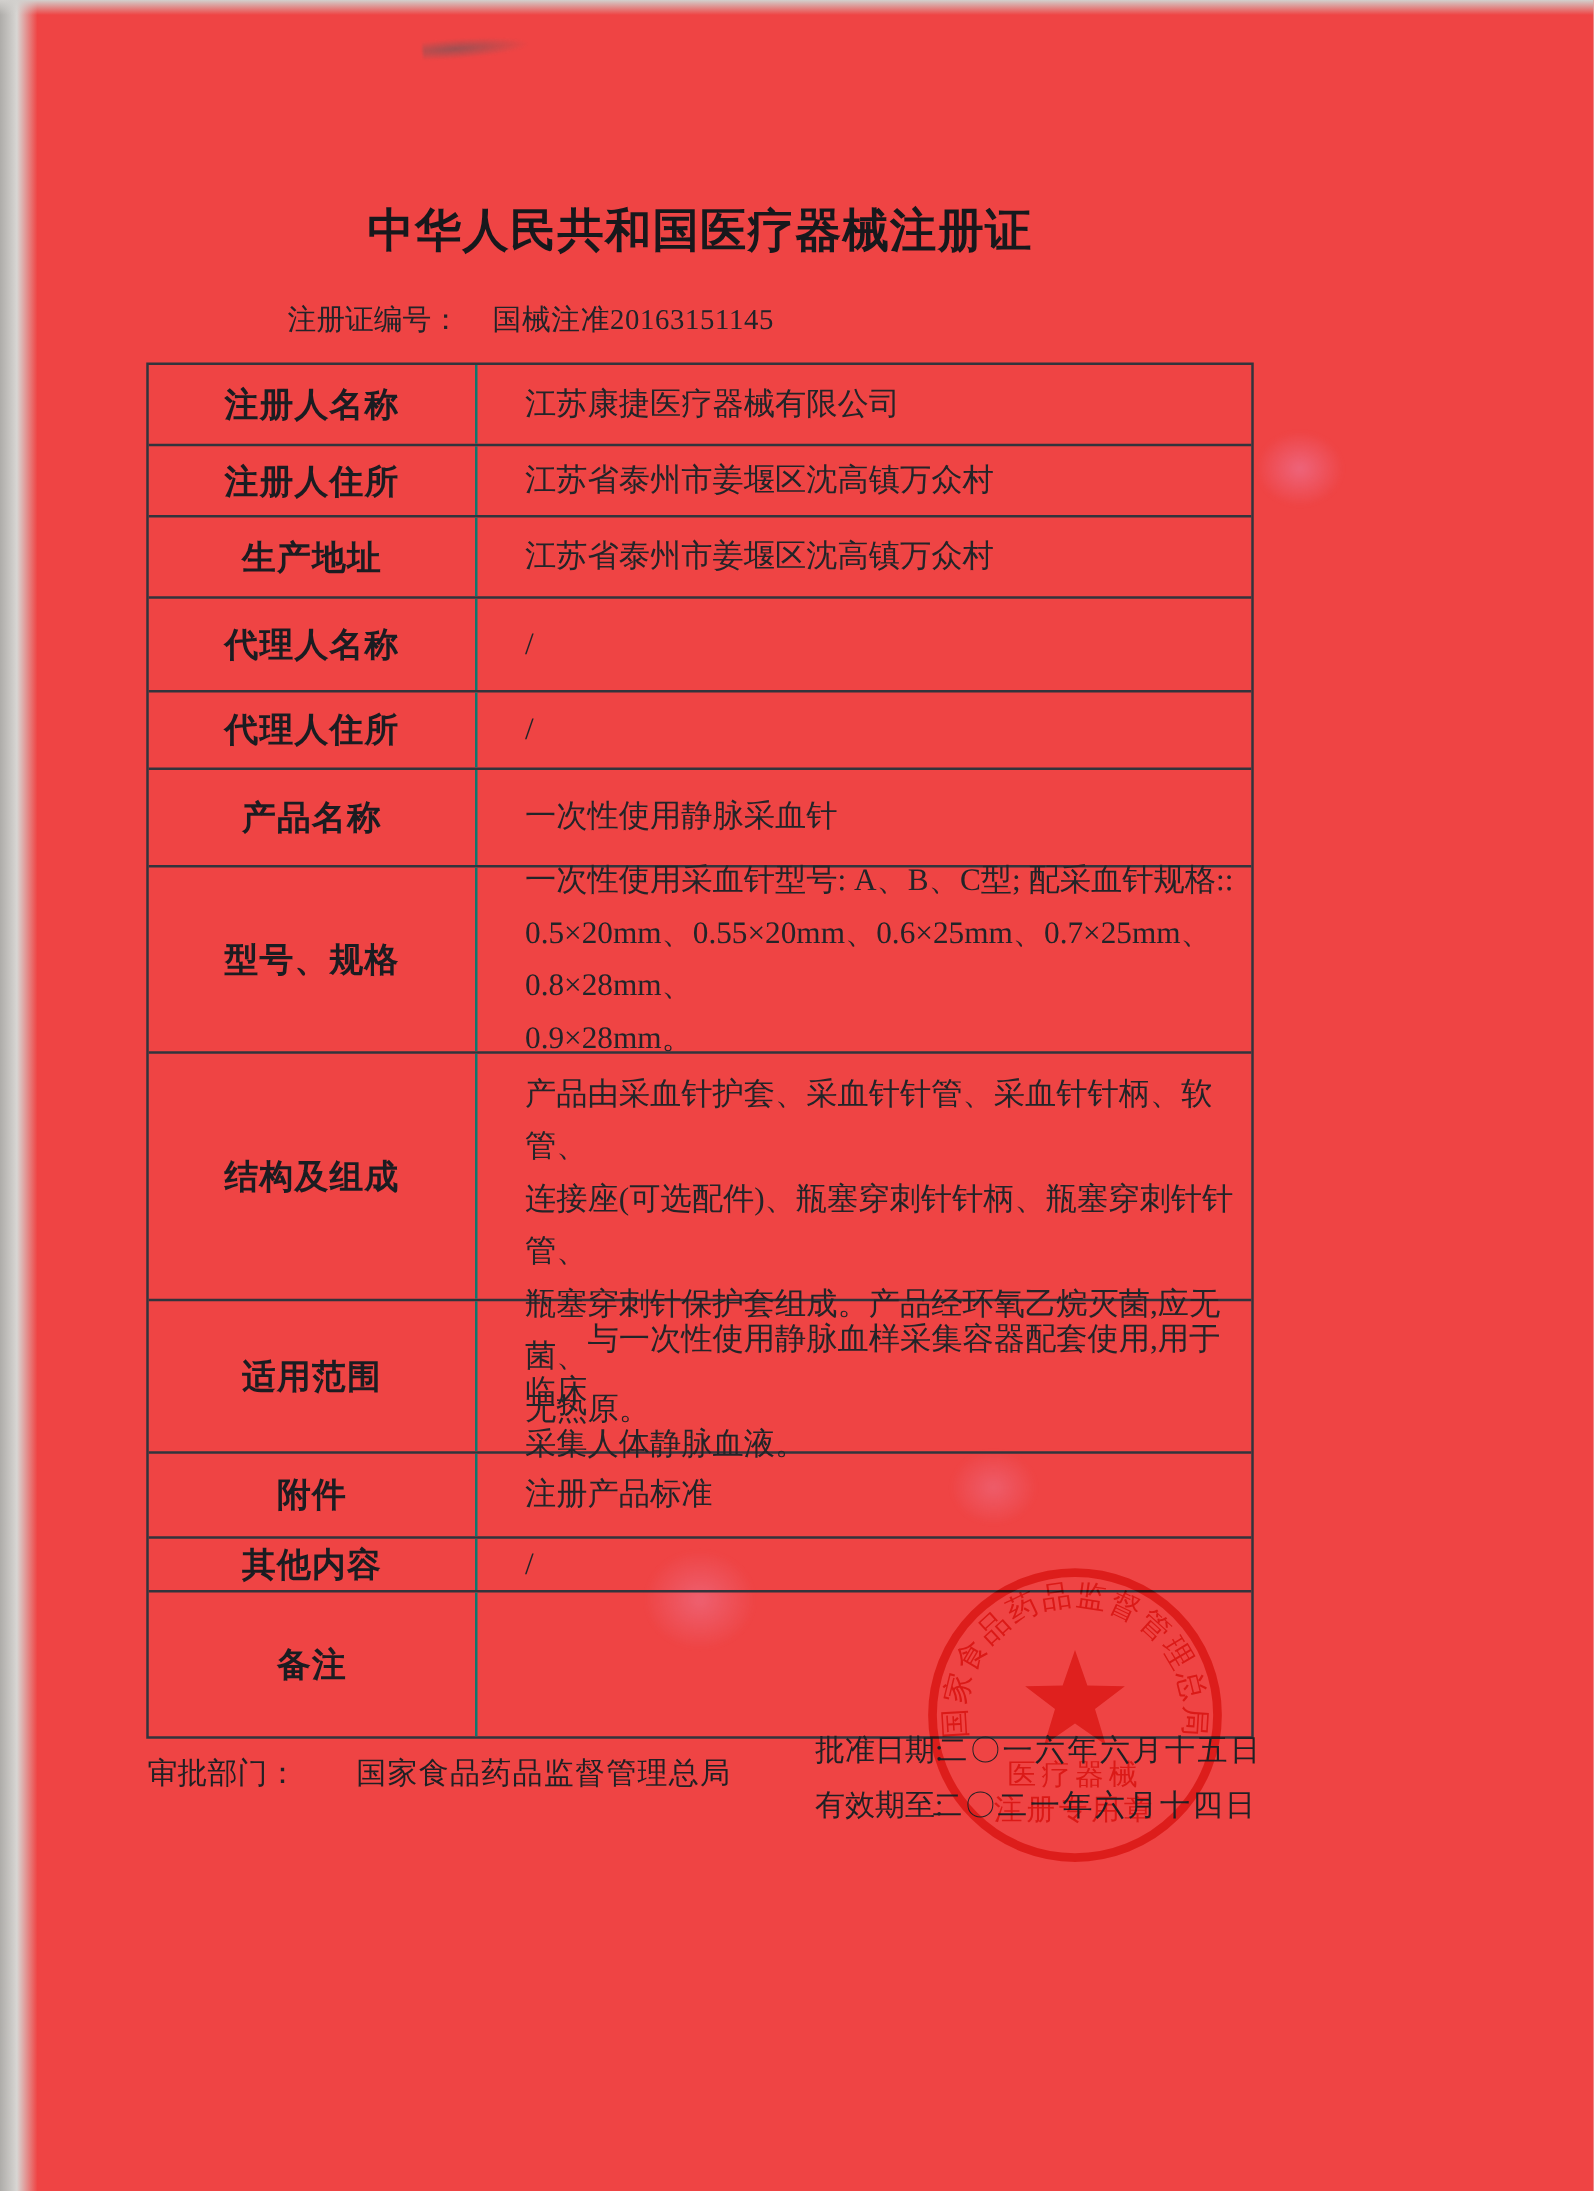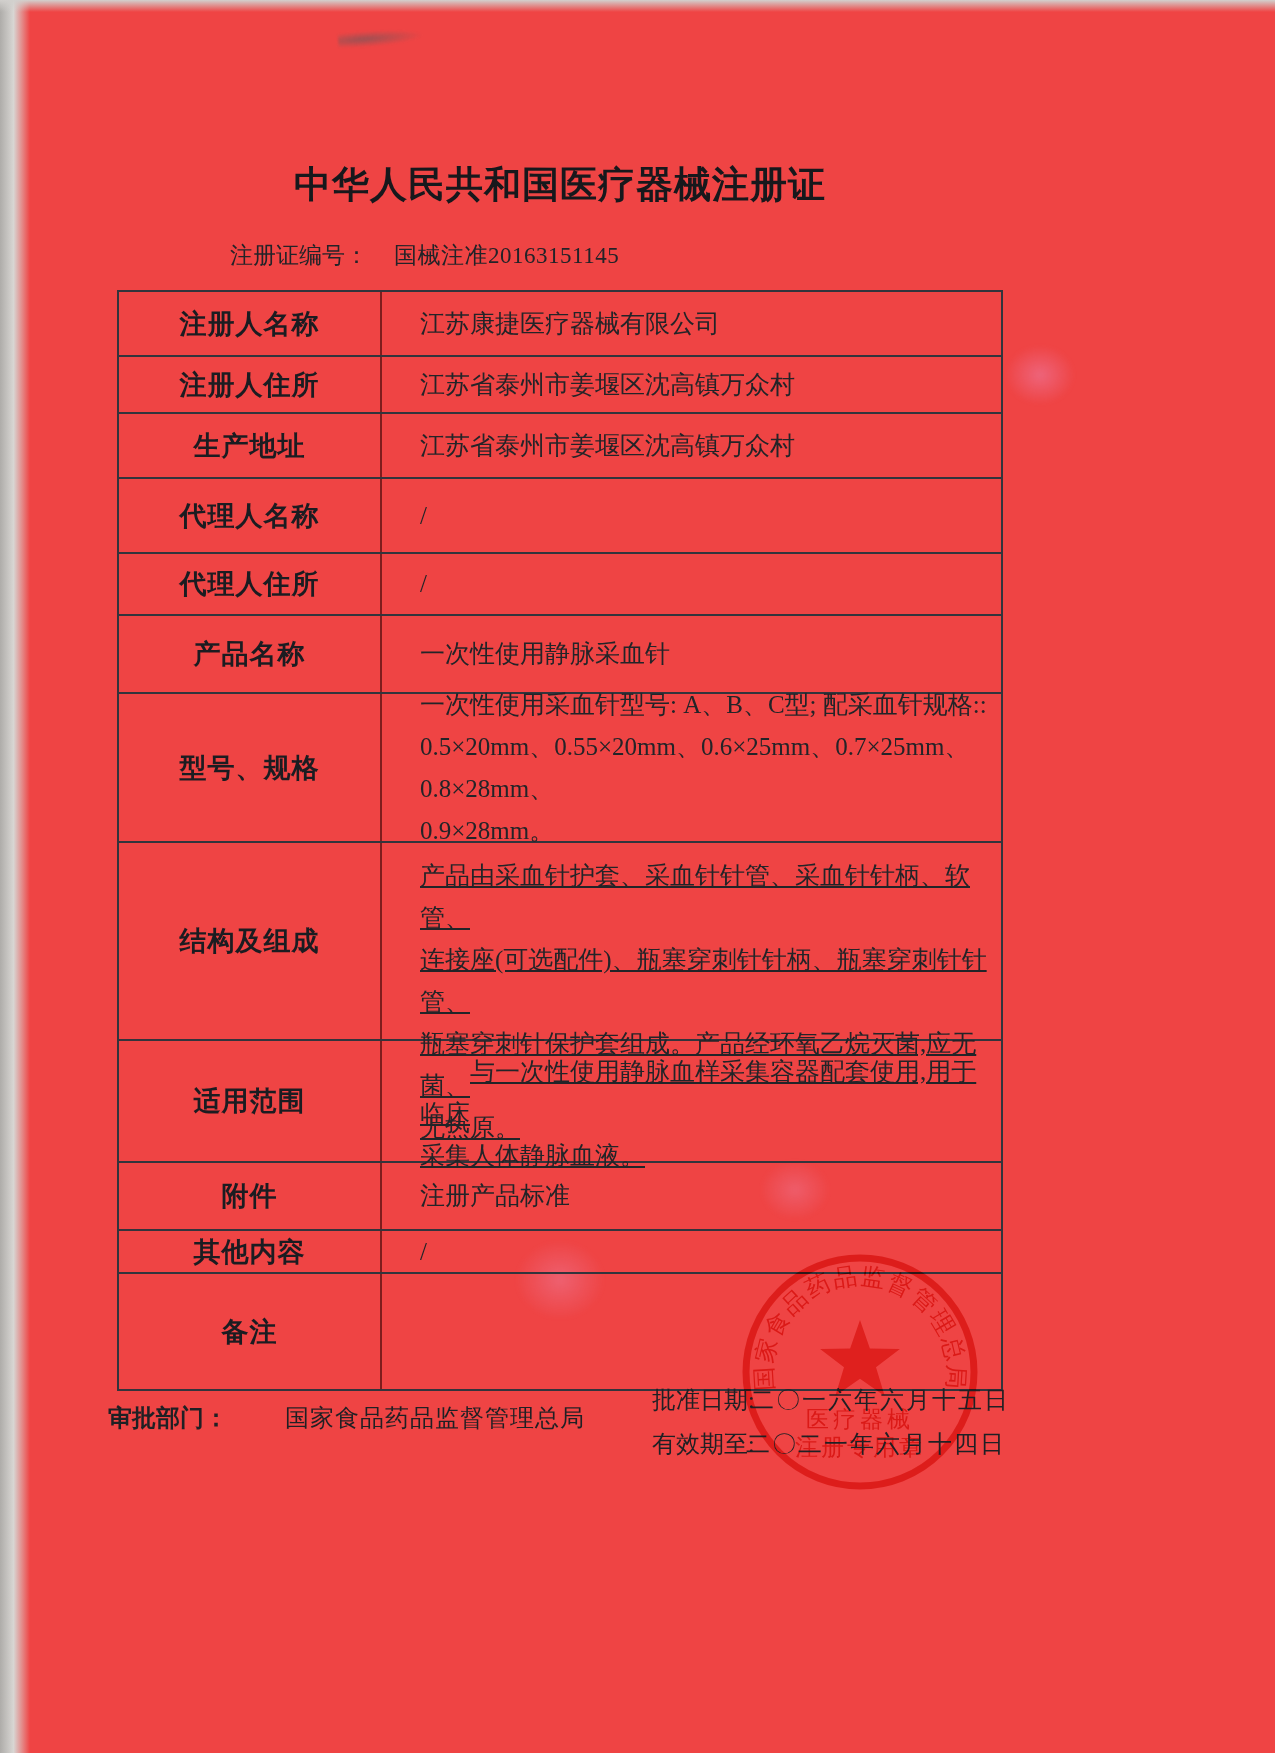--- a/index.html
+++ b/index.html
@@ -42,35 +42,35 @@
 
   .reg-table{
     position:absolute;left:117px;top:290px;width:886px;
     border:2px solid #33343c;box-sizing:border-box;
     color:#202126;
   }
   .row{display:flex;box-sizing:border-box;}
   .row + .row{border-top:2px solid #33343c;}
   .cell{box-sizing:border-box;}
   .cell.label{
-    width:263px;border-right:2px solid #7f1d1d;
+    width:263px;border-right:2px solid #0f766e;
     display:flex;align-items:center;justify-content:center;
     font-size:27px;font-weight:bold;color:#1b1c21;letter-spacing:1px;
   }
   .cell.value{
     flex:1;display:flex;flex-direction:column;justify-content:center;
     padding-left:38px;padding-right:14px;
     font-family:"Liberation Serif",serif;font-size:25px;color:#232428;
   }
   .cell.value .vline{line-height:42px;}
-  .row.vtop .cell.value{justify-content:flex-start;text-decoration:underline;}
+  .row.vtop .cell.value{justify-content:flex-start;}
   .vline.indent{text-indent:2em;}
 
   .footer-text{position:absolute;font-family:"Liberation Serif",serif;font-size:24px;color:#1f2024;white-space:nowrap;z-index:5;}
-  #dept-label{left:108px;top:1402px;font-weight:bold;}
+  #dept-label{left:118px;top:1402px;}
   #dept-value{left:285px;top:1402px;letter-spacing:1px;}
   #date-label{left:652px;top:1384px;}
   #date-value{left:750px;top:1384px;letter-spacing:2px;}
   #valid-label{left:652px;top:1428px;}
   #valid-value{left:746px;top:1428px;letter-spacing:2px;}
 
   .stamp{
     position:absolute;left:735px;top:1247px;width:250px;height:250px;
     mix-blend-mode:multiply;opacity:.88;z-index:4;
   }

